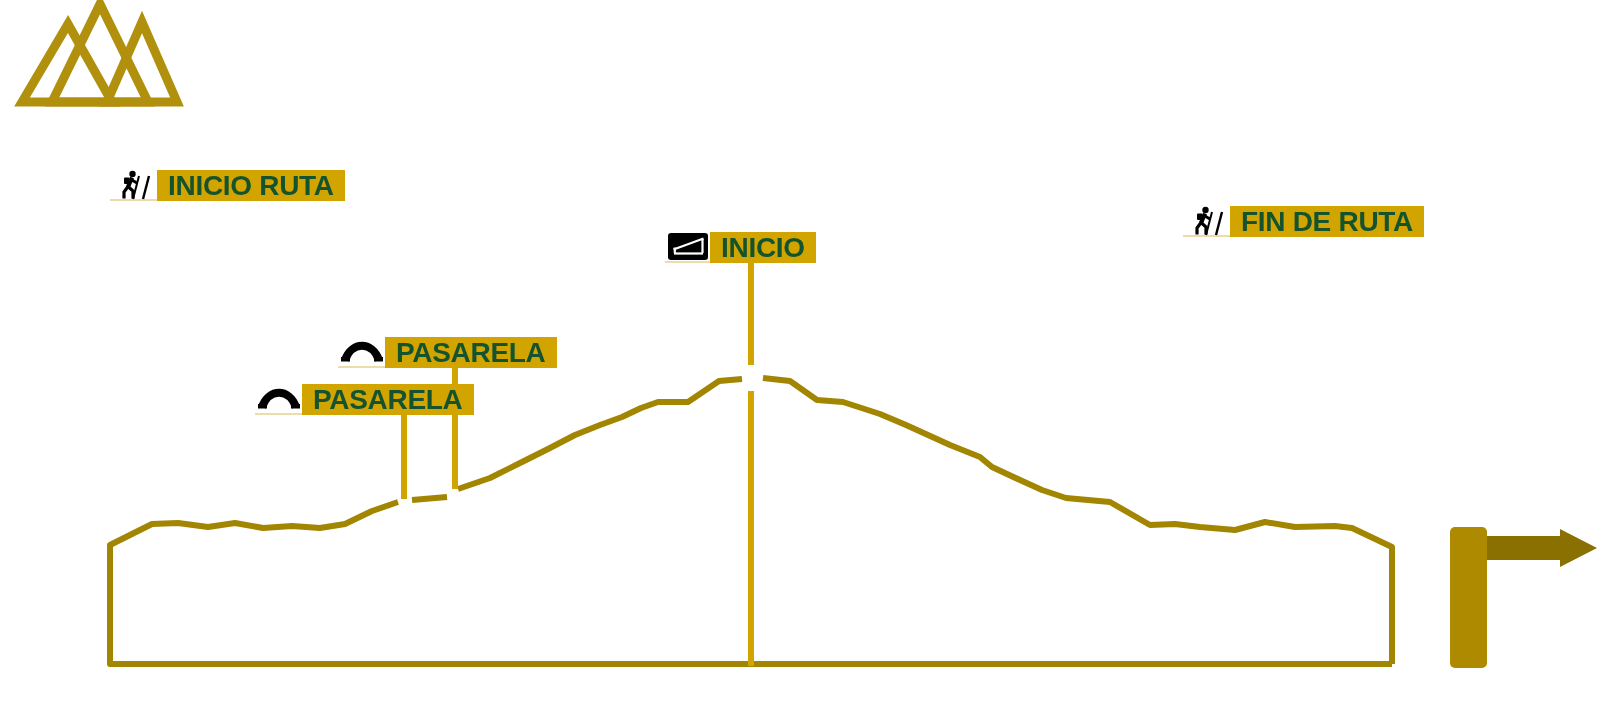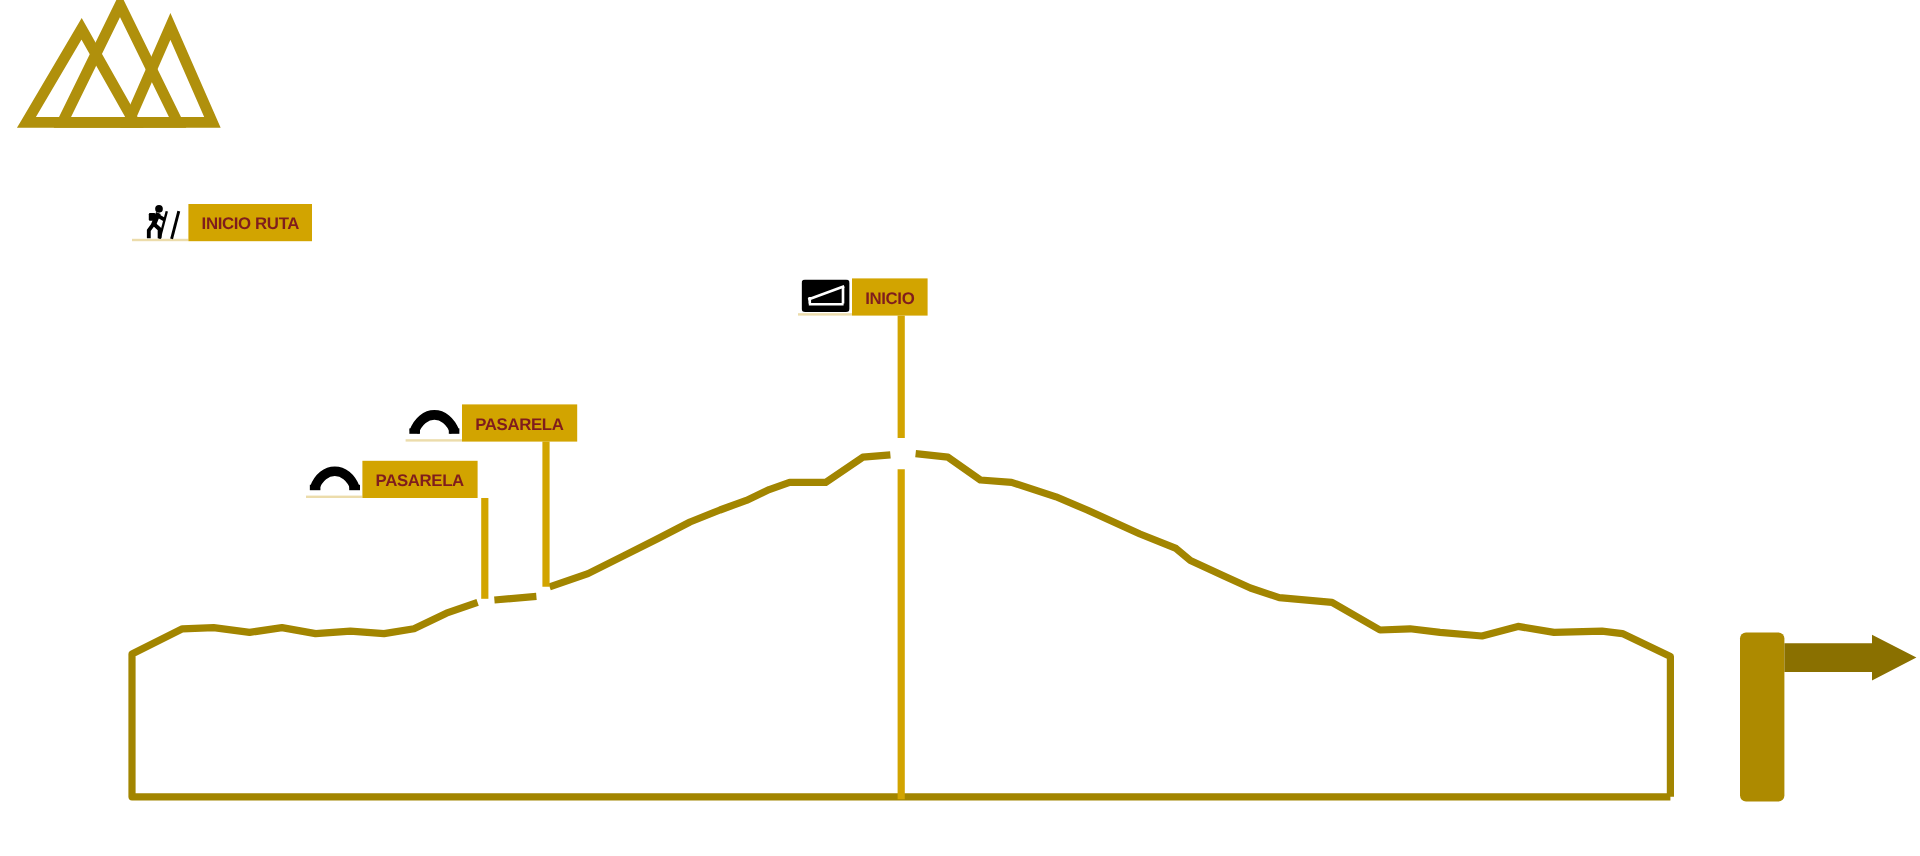--- a/index.html
+++ b/index.html
@@ -3,21 +3,21 @@
 <meta charset="utf-8">
 <style>
   html,body{margin:0;padding:0;background:#ffffff;}
   body{width:1600px;height:713px;overflow:hidden;font-family:"Liberation Sans",sans-serif;}
   .stage{position:relative;width:1600px;height:713px;background:#fff;}
   #diagram{position:absolute;left:0;top:0;width:1600px;height:713px;}
   .marker-label{position:absolute;display:flex;align-items:stretch;height:31px;}
   .iconbox{display:flex;align-items:center;justify-content:center;background:#ffffff;
            border-bottom:2px solid var(--underline-tan,#ecdcab);box-sizing:border-box;}
   .goldbox{display:flex;align-items:center;background:var(--label-gold,#d2a400);
-           color:#7f1d1d;font-weight:bold;font-size:14px;letter-spacing:-0.3px;
+           color:#14532d;font-weight:bold;font-size:28px;letter-spacing:-0.3px;
            padding:0 11px;white-space:nowrap;}
   #label-inicio{left:110px;top:170px;}
   #label-pasarela-1{left:338px;top:337px;}
   #label-pasarela-2{left:255px;top:384px;}
   #label-refugio{left:665px;top:232px;}
   #label-fin{left:1183px;top:206px;}
   .iconbox.hiker{width:47px;}
   .iconbox.bridge{width:47px;}
   .iconbox.refuge{width:45px;}
 </style>
@@ -90,14 +90,31 @@
           <path d="M6,20.5 L35,20.5"></path>
           <path d="M6.8,20 L6.8,14.5"></path>
           <path d="M5.5,16.5 L35.5,5.5"></path>
           <path d="M34.5,20 L34.5,6"></path>
         </g>
       </svg>
     </span>
     <span class="goldbox">INICIO</span>
   </div>
 
+  <div class="marker-label" id="label-fin">
+    <span class="iconbox hiker">
+      <svg width="36" height="30" viewBox="0 0 36 30">
+        <g fill="none" stroke="#000">
+          <circle cx="16.5" cy="4" r="3.2" fill="#000" stroke="none"></circle>
+          <rect x="8" y="7.5" width="5.5" height="6.5" rx="1" fill="#000" stroke="none"></rect>
+          <path d="M16,7.5 L12,17" stroke-width="4.2"></path>
+          <path d="M15,9.5 L21,13" stroke-width="3"></path>
+          <path d="M23,6 L17,29" stroke-width="2"></path>
+          <path d="M12,16.5 L17,21 L17,28.5" stroke-width="3.2"></path>
+          <path d="M12,16.5 L8,22 L8,28.5" stroke-width="3.2"></path>
+          <path d="M33,6 L27,29" stroke-width="2.4"></path>
+        </g>
+      </svg>
+    </span>
+    <span class="goldbox">FIN DE RUTA</span>
+  </div>
 
 </div>
 
 </body></html>

